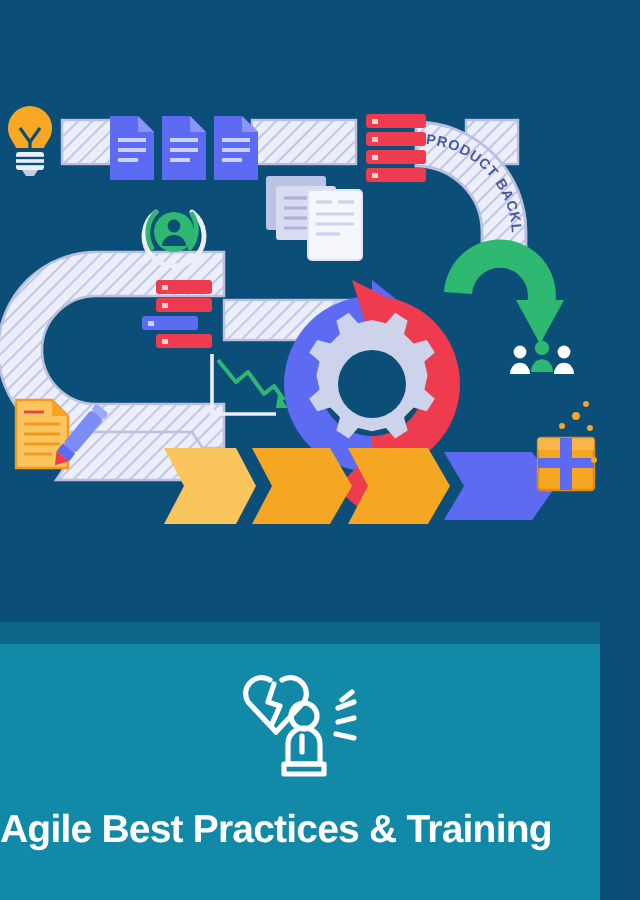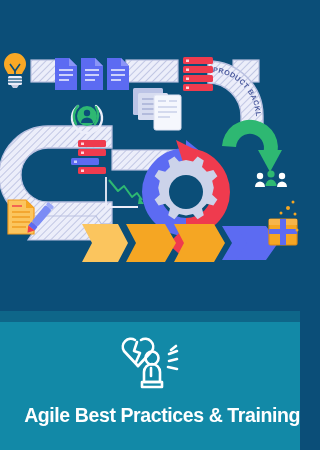--- a/index.html
+++ b/index.html
@@ -30,21 +30,21 @@
     position: absolute;
     left: 0; right: 0;
     top: 332px;
     display: flex;
     justify-content: center;
   }
   #footer-title {
     position: absolute;
     left: 0; right: 0;
     top: 404px;
-    text-align: right;
+    text-align: left;
     color: #ffffff;
     font-size: 19.5px;
     font-weight: bold;
     letter-spacing: -0.4px;
     font-family: "Liberation Sans", sans-serif;
     white-space: nowrap;
   }
 </style>
 </head>
 <body>

